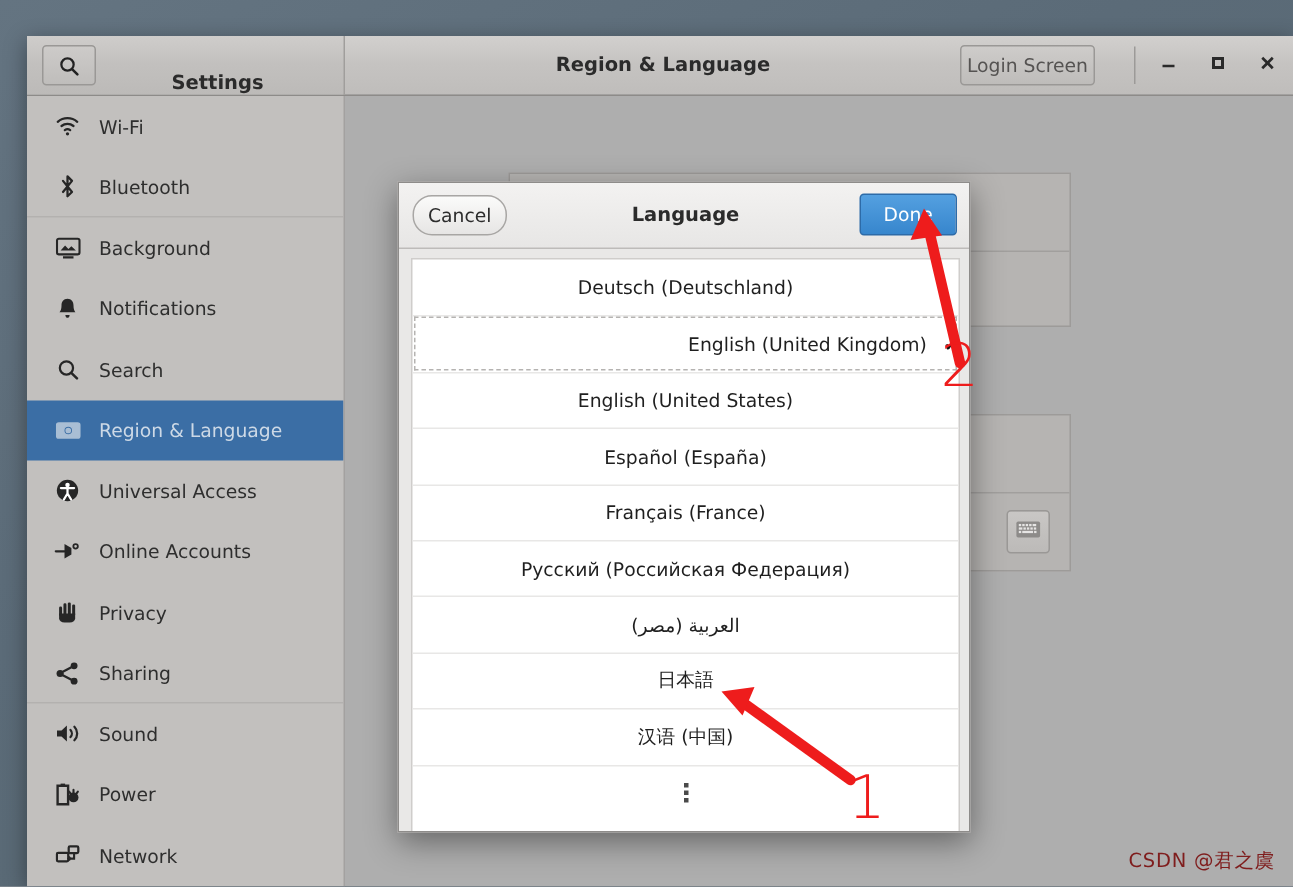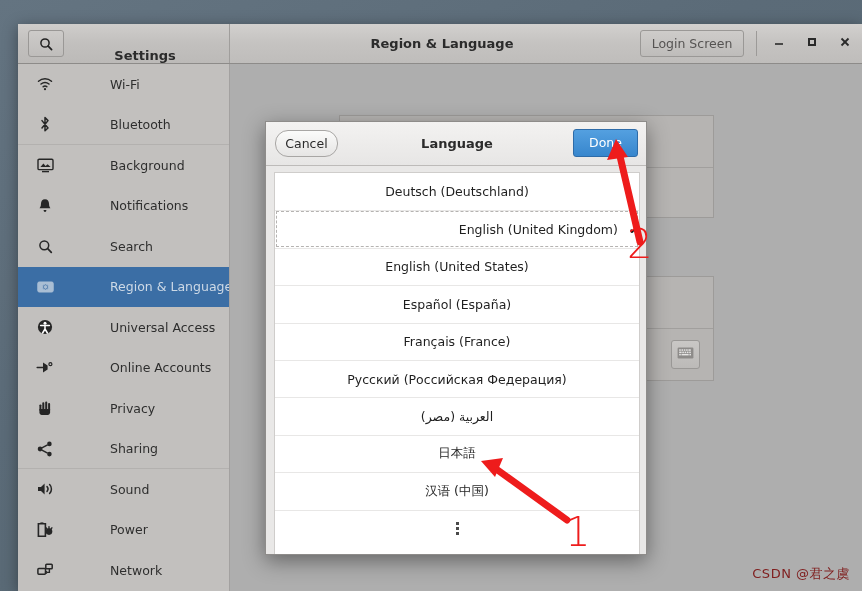--- a/index.html
+++ b/index.html
@@ -89,21 +89,21 @@
     line-height: 39px;
     text-align: center;
     font-size: 13px;
     font-weight: bold;
     color: #2b2b2b;
   }
   .login-screen-btn {
     position: absolute;
     left: 622px;
     top: 6px;
-    width: 104px;
+    width: 90px;
     height: 27px;
     border: 1px solid #9a9896;
     border-radius: 3px;
     background: linear-gradient(to bottom, #cecccA, #bebcba);
     box-sizing: border-box;
     font-size: 12.5px;
     color: #555352;
     text-align: center;
     line-height: 25px;
   }
@@ -148,21 +148,20 @@
   }
   .side-item {
     position: relative;
     height: 40.5px;
     display: flex;
     align-items: center;
     padding-left: 17px;
     box-sizing: border-box;
     font-size: 12.5px;
     color: #2e2e2e;
-    gap: 44px;
   }
   .side-item.selected {
     background: #3b6ea5;
     color: #cdd9e6;
   }
   .side-item.grp-end::after {
     content: "";
     position: absolute;
     left: 0; right: 0; bottom: 0;
     height: 1px;

